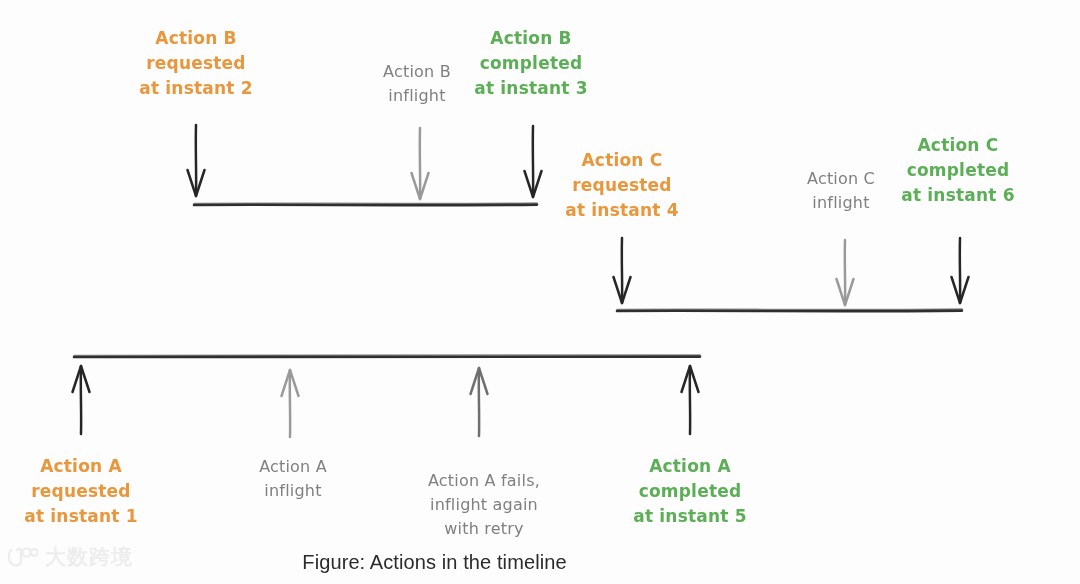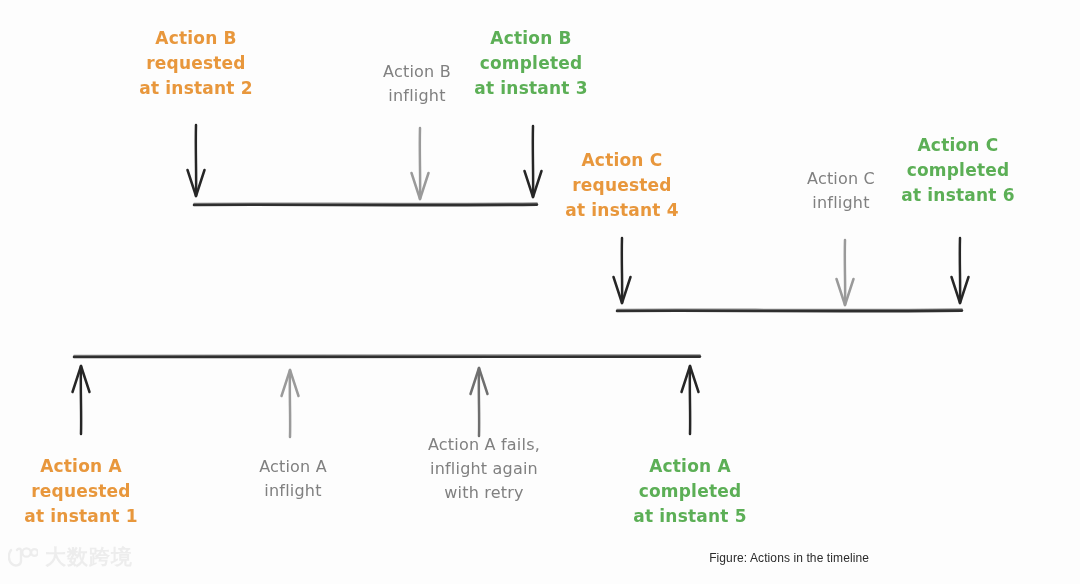--- a/index.html
+++ b/index.html
@@ -44,23 +44,23 @@
     position: absolute;
     overflow: visible;
   }
 
   
   #caption {
     position: absolute;
     left: 0;
     width: 869px;
     top: 551px;
-    text-align: right;
+    text-align: center;
     font-family: "Liberation Sans", sans-serif;
-    font-size: 12px;
+    font-size: 20px;
     color: #2b2b2b;
     letter-spacing: 0.1px;
   }
 
   
   #watermark {
     position: absolute;
     left: 8px;
     top: 543px;
     display: flex;
@@ -145,21 +145,21 @@
       <svg class="arrow-svg" width="32" height="67" style="left: 274px; top: 370px;">
         <path d="M16 0 C 15.3 23.45, 16.6 46.9, 16 67" fill="none" stroke="#9a9a9a" stroke-width="2.5" stroke-linecap="round"></path>
         <path d="M7.5 26 L16 0 L24.5 26" fill="none" stroke="#9a9a9a" stroke-width="2.5" stroke-linecap="round" stroke-linejoin="round"></path>
       </svg>
       <div class="label inflight" style="left: 293px; top: 455px;">Action A
 inflight</div>
       <svg class="arrow-svg" width="32" height="68" style="left: 463px; top: 368px;">
         <path d="M16 0 C 15.3 23.799999999999997, 16.6 47.599999999999994, 16 68" fill="none" stroke="#6f6f6f" stroke-width="2.5" stroke-linecap="round"></path>
         <path d="M7.5 26 L16 0 L24.5 26" fill="none" stroke="#6f6f6f" stroke-width="2.5" stroke-linecap="round" stroke-linejoin="round"></path>
       </svg>
-      <div class="label inflight" style="left: 484px; top: 433px;">Action A fails,
+      <div class="label inflight" style="left: 484px; top: 469px;">Action A fails,
 inflight again
 with retry</div>
       <svg class="arrow-svg" width="32" height="68" style="left: 674px; top: 366px;">
         <path d="M16 0 C 15.3 23.799999999999997, 16.6 47.599999999999994, 16 68" fill="none" stroke="#262626" stroke-width="2.5" stroke-linecap="round"></path>
         <path d="M7.5 26 L16 0 L24.5 26" fill="none" stroke="#262626" stroke-width="2.5" stroke-linecap="round" stroke-linejoin="round"></path>
       </svg>
       <div class="label done" style="left: 690px; top: 454px;">Action A
 completed
 at instant 5</div>
     </div>

